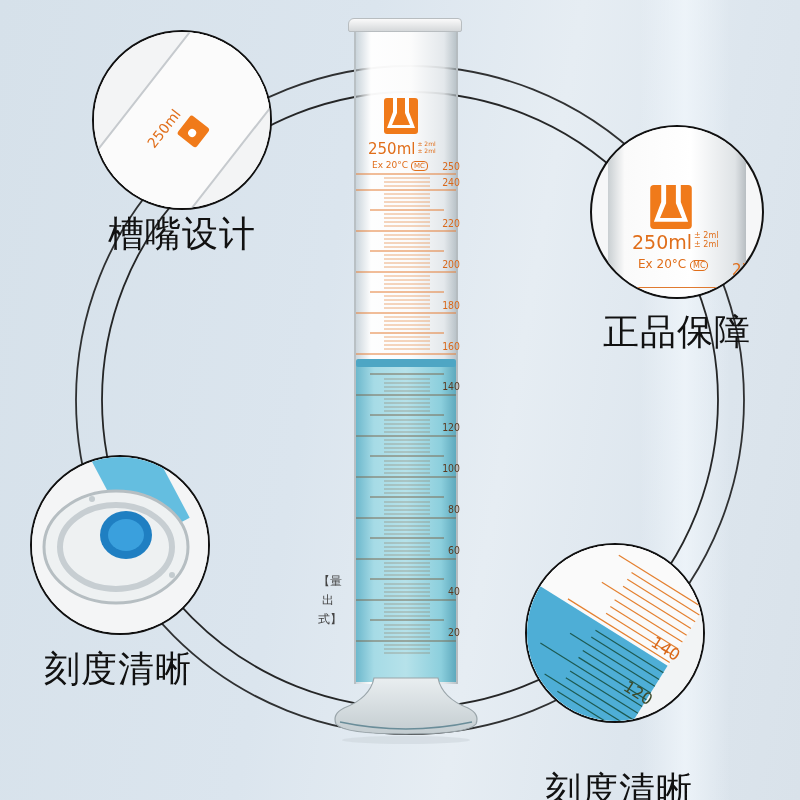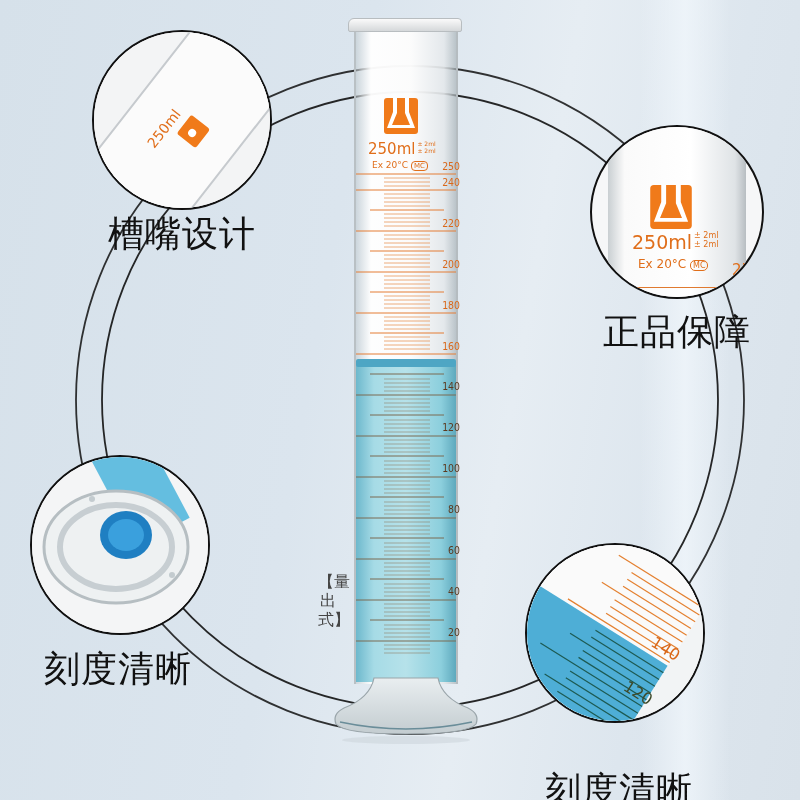--- a/index.html
+++ b/index.html
@@ -19,21 +19,21 @@
   .liquid{position:absolute;left:8px;top:348px;width:100px;height:320px;
     background:linear-gradient(90deg,#6db8cc 0%,#a6dbe6 18%,#b6e2ea 50%,#8ccfdd 85%,#5ea9bd 100%);}
   .liq-top{position:absolute;left:8px;top:345px;width:100px;height:8px;background:#4ea6c4;border-radius:2px;}
   .logo{position:absolute;left:36px;top:84px;width:34px;height:36px;}
   .cap{position:absolute;left:20px;top:126px;color:#e06e1a;font-size:15px;white-space:nowrap;}
   .cap small{font-size:6px;display:inline-block;line-height:7px;vertical-align:top;margin-left:2px;}
   .ex{position:absolute;left:24px;top:146px;color:#e06e1a;font-size:9px;white-space:nowrap;}
   .scale-num{position:absolute;right:4px;font-size:11px;color:#d9681a;transform:scaleX(.85);transform-origin:right;}
   .scale-num.dk{color:#5c3a20;}
   .base{position:absolute;left:-20px;top:660px;width:156px;height:70px;}
-  .side-label{position:absolute;left:318px;top:572px;width:20px;font-size:16px;color:#444;line-height:19px;text-align:center;}
+  .side-label{position:absolute;left:318px;top:572px;width:20px;font-size:12px;color:#444;line-height:19px;text-align:center;}
   
   .callout{position:absolute;border-radius:50%;border:2px solid #111;overflow:hidden;background:#f6f7f8;}
   .callout-title{position:absolute;font-size:36px;color:#111;letter-spacing:1px;white-space:nowrap;font-family:Liberation Serif, serif;}
 </style>
 </head>
 <body>
 
 <div class="glow"></div>
 
 <svg class="orbits" viewBox="0 0 800 800">

